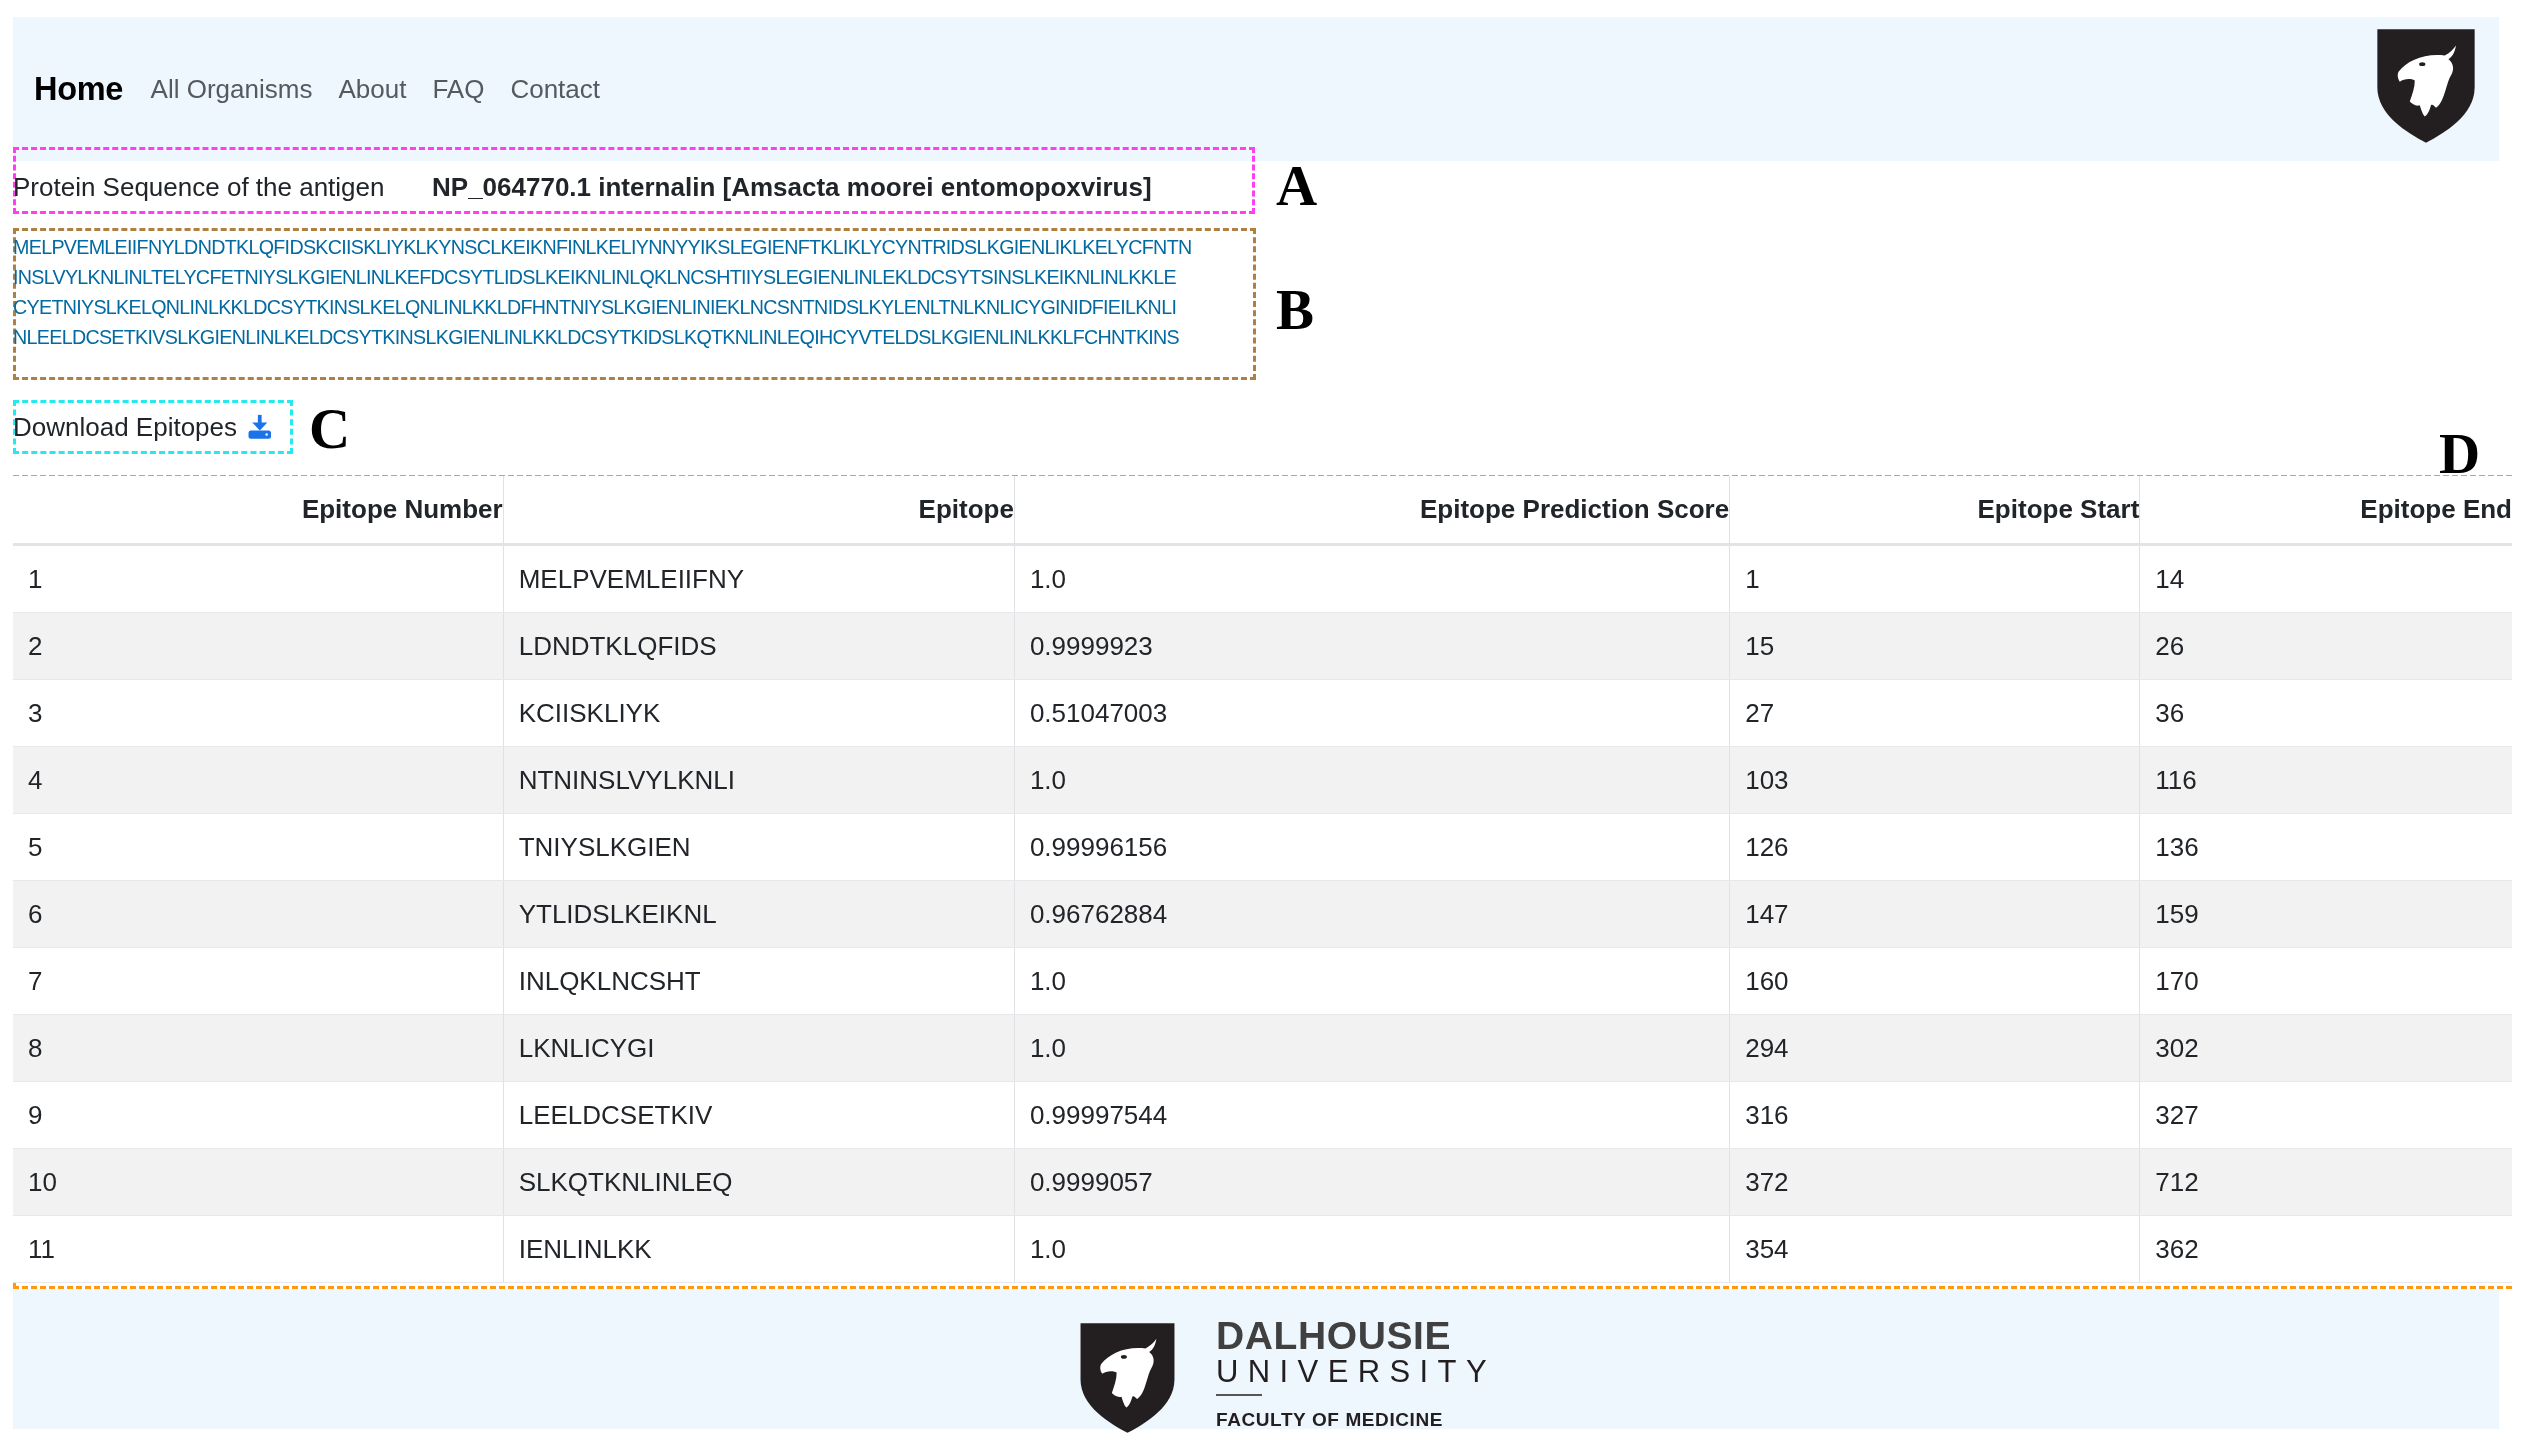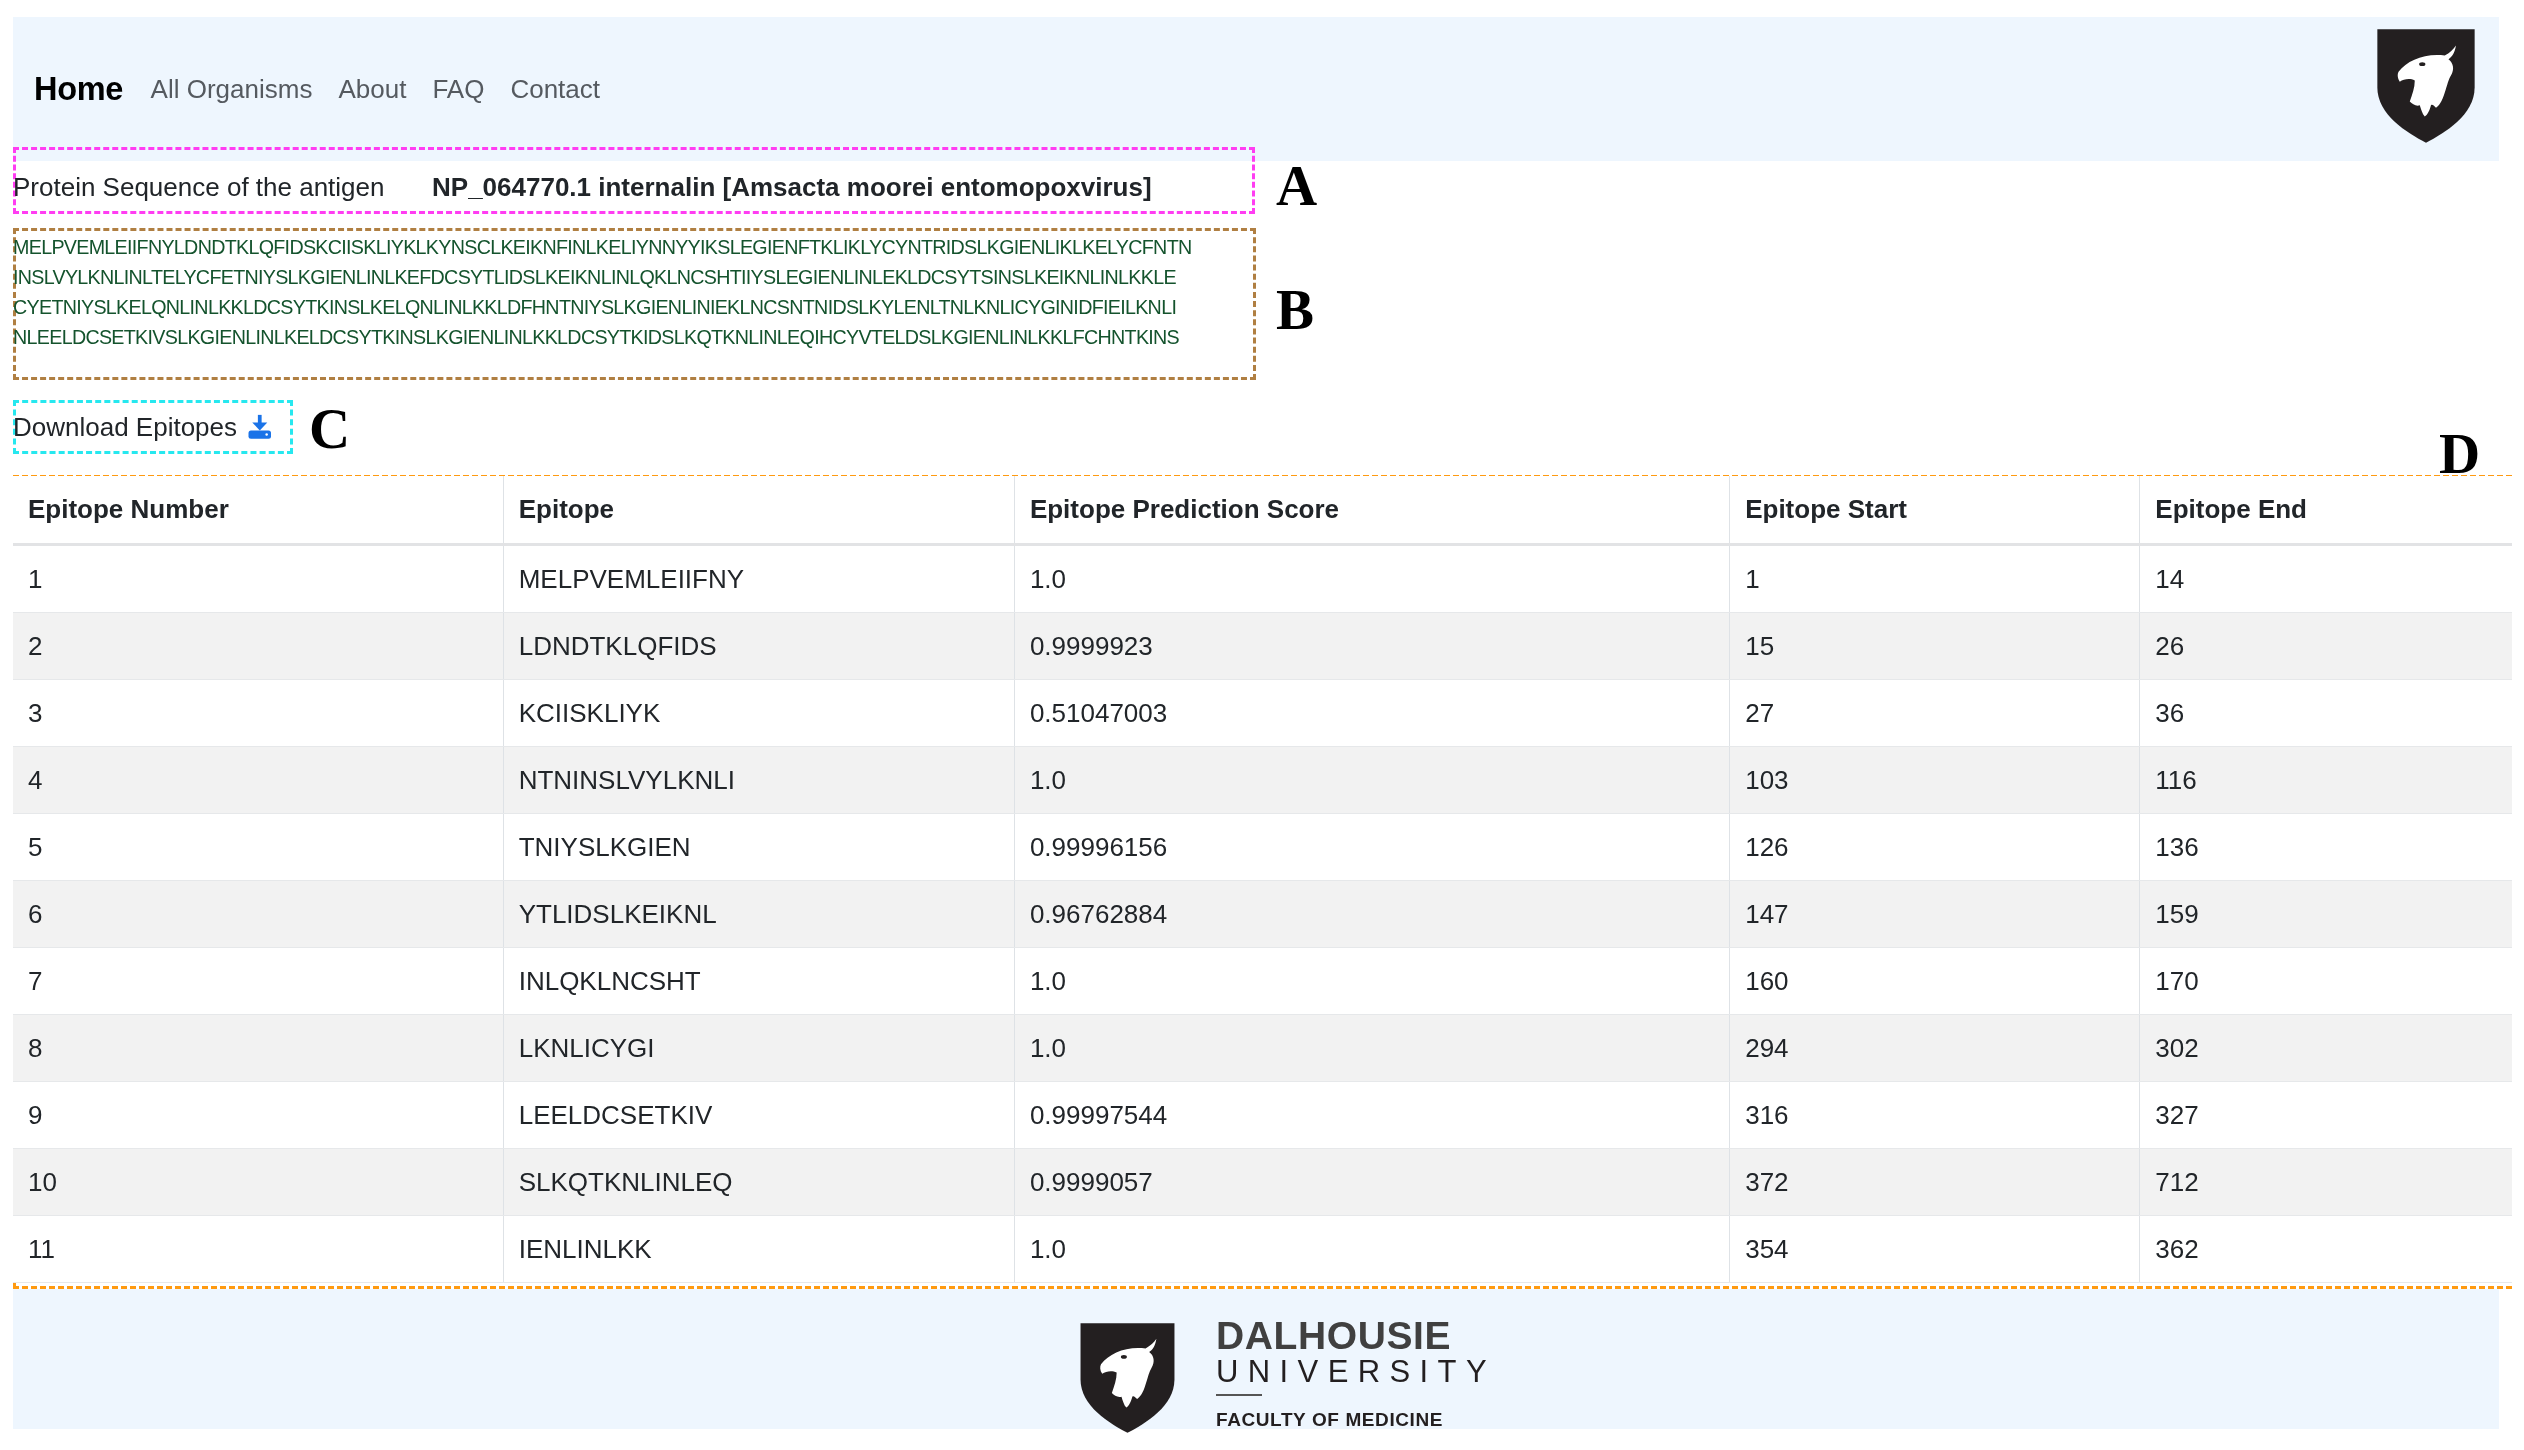--- a/index.html
+++ b/index.html
@@ -18,31 +18,31 @@
   .box-a { left:13px; top:147px; width:1242px; height:67px; border:3.7px dashed #ff3df2; }
   .box-b { left:13px; top:228px; width:1243px; height:152px; border:3.7px dashed #b07f42; }
   .box-c { left:13px; top:400px; width:280px; height:54px; border:3.7px dashed #26e8ef; }
   .box-d { left:13px; top:475px; width:2499px; height:814px; border:3.7px dashed #ff9a10; border-right:none; }
 
   .anno-label { position:absolute; font-family:"Liberation Serif", "DejaVu Serif", serif; font-weight:700; font-size:57px; color:#000; line-height:1; }
 
   .title-line { position:absolute; left:13px; top:161px; height:52px; display:flex; align-items:center; font-size:26px; color:#212529; white-space:nowrap;gap:40px; }
   .title-line b { font-weight:700; margin-left:7.5px; }
 
-  .sequence { position:absolute; left:13px; top:232px; width:1243px; font-size:19.7px; line-height:30px; color:#14532d; letter-spacing:-0.7px; white-space:nowrap; }
+  .sequence { position:absolute; left:13px; top:232px; width:1243px; font-size:19.7px; line-height:30px; color:#0369a1; letter-spacing:-0.7px; white-space:nowrap; }
   .sequence div { height:30px; }
 
   .download { position:absolute; left:13px; top:400px; height:54px; display:flex; align-items:center; font-size:26px; color:#212529; cursor:pointer; white-space:nowrap; }
   .download svg { margin-left:8.7px; }
 
   
   .table { position:absolute; left:13px; top:476px; width:2499px; border-collapse:collapse; table-layout:fixed; }
   .table th, .table td { text-align:left; padding:0 0 0 15px; font-size:26px; border-left:1.2px solid #dee2e6; border-bottom:1.9px solid #e6e8ea; white-space:nowrap; }
   .table th:first-child, .table td:first-child { border-left:none; }
-  .table th { height:67px; font-weight:700; color:#212529; background:#fff; border-bottom:3.7px solid #e2e3e5; }
+  .table th { height:67px; font-weight:700; color:#212529; background:#fff; border-bottom:3.7px solid #e2e3e5;text-align:right; }
   .table td { height:66px; color:#212529; }
   .table tbody tr:nth-child(even) td { background:#f2f2f2; }
   .table tbody tr:nth-child(odd) td { background:#ffffff; }
 
   
   .footer { position:absolute; left:13px; top:1289px; width:2486px; height:140px; background:#eef6fe; }
   .footer-logo { position:absolute; left:1066px; top:32.5px; width:97px; height:112px; }
   .footer-name { position:absolute; left:1203px; top:27px; font-size:39px; font-weight:700; color:#404040; letter-spacing:0.6px; line-height:1; }
   .footer-uni { position:absolute; left:1203px; top:67px; font-size:31px; font-weight:400; color:#231f20; letter-spacing:9.4px; line-height:1; }
   .footer-rule { position:absolute; left:1203px; top:105px; width:46px; height:1.9px; background:#555; }

